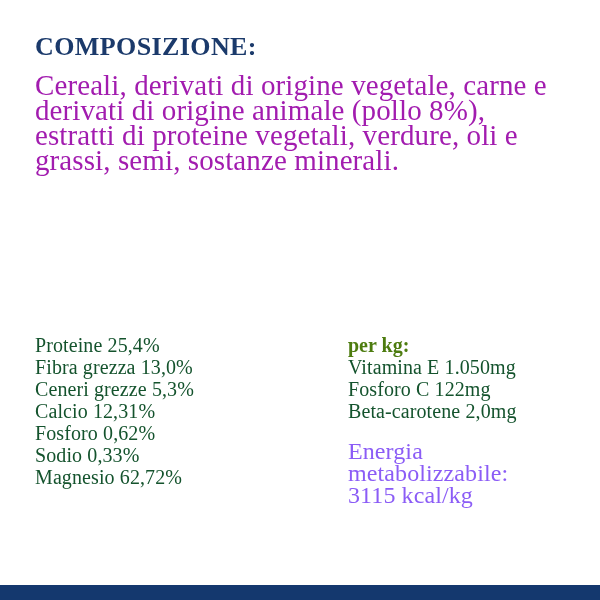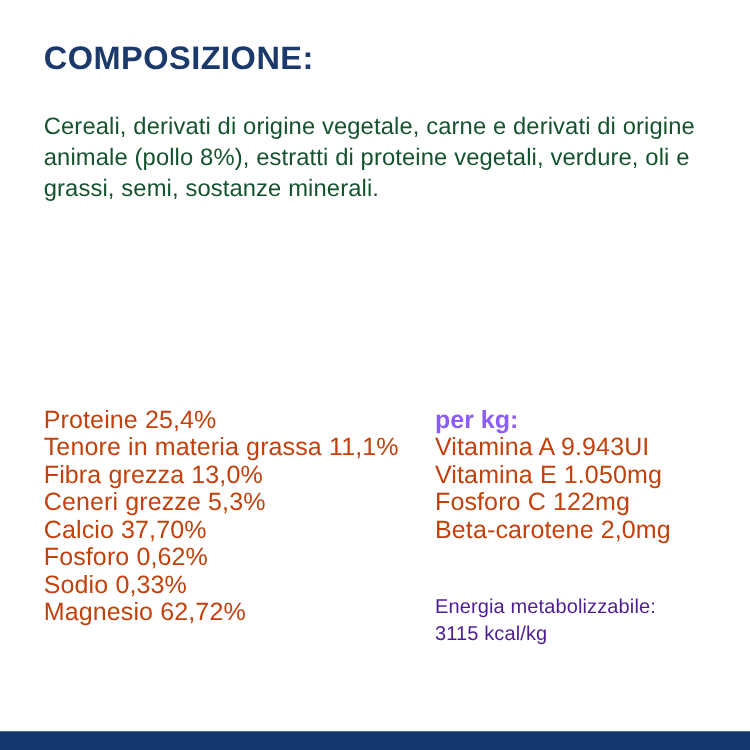--- a/index.html
+++ b/index.html
@@ -6,38 +6,38 @@
     margin: 0;
     padding: 0;
     background: #ffffff;
   }
   .page {
     position: relative;
     width: 600px;
     height: 600px;
     background: #ffffff;
     overflow: hidden;
-    font-family: Liberation Sans, sans-serif;
+    font-family: Liberation Serif, serif;
   }
   .content {
     padding: 33px 34px 0 35px;
   }
   .section-title {
     margin: 0;
     color: #1b3a6b;
     font-size: 26px;
     font-weight: bold;
     letter-spacing: 0.4px;
     line-height: 1.05;
   }
   .composition-body {
-    margin: 29px 0 0 0;
+    margin: 13px 0 0 0;
     width: 536px;
-    color: #14532d;
-    font-size: 19px;
+    color: #a21caf;
+    font-size: 29px;
     line-height: 25px;
     letter-spacing: 0.1px;
   }
   .analytics-section {
     margin-top: 161px;
   }
   .columns {
     display: flex;
     margin-top: 13px;
   }
@@ -45,35 +45,35 @@
     width: 313px;
     flex: 0 0 313px;
   }
   .col-right {
     flex: 1 1 auto;
   }
   .analytic-list {
     list-style: none;
     margin: 0;
     padding: 0;
-    color: #c2410c;
+    color: #14532d;
     font-size: 20px;
     line-height: 22px;
     letter-spacing: 0.1px;
   }
   .per-kg-label {
-    color: #8b5cf6;
+    color: #4d7c0f;
     font-size: 20px;
     line-height: 22px;
     font-weight: bold;
   }
   .energy-block {
-    margin-top: 40px;
-    color: #4c1d95;
-    font-size: 16px;
+    margin-top: 18px;
+    color: #8b5cf6;
+    font-size: 24px;
     line-height: 22px;
     letter-spacing: 0.1px;
   }
   .footer-bar {
     position: absolute;
     left: 0;
     bottom: 0;
     width: 600px;
     height: 15px;
     background: #14386e;
@@ -89,33 +89,31 @@
       <h2 class="section-title">COMPOSIZIONE:</h2>
       <p class="composition-body">Cereali, derivati di origine vegetale, carne e derivati di origine animale (pollo 8%), estratti di proteine vegetali, verdure, oli e grassi, semi, sostanze minerali.</p>
     </section>
 
     <section class="analytics-section">
 
       <div class="columns">
 
         <ul class="analytic-list col-left">
             <li>Proteine 25,4%</li>
-            <li>Tenore in materia grassa 11,1%</li>
             <li>Fibra grezza 13,0%</li>
             <li>Ceneri grezze 5,3%</li>
-            <li>Calcio 37,70%</li>
+            <li>Calcio 12,31%</li>
             <li>Fosforo 0,62%</li>
             <li>Sodio 0,33%</li>
             <li>Magnesio 62,72%</li>
           </ul>
 
         <div class="col-right">
           <div class="per-kg-label">per kg:</div>
           <ul class="analytic-list">
-              <li>Vitamina A 9.943UI</li>
               <li>Vitamina E 1.050mg</li>
               <li>Fosforo C 122mg</li>
               <li>Beta-carotene 2,0mg</li>
             </ul>
           <div class="energy-block">
             <div>Energia metabolizzabile:</div>
             <div>3115 kcal/kg</div>
           </div>
         </div>
 

